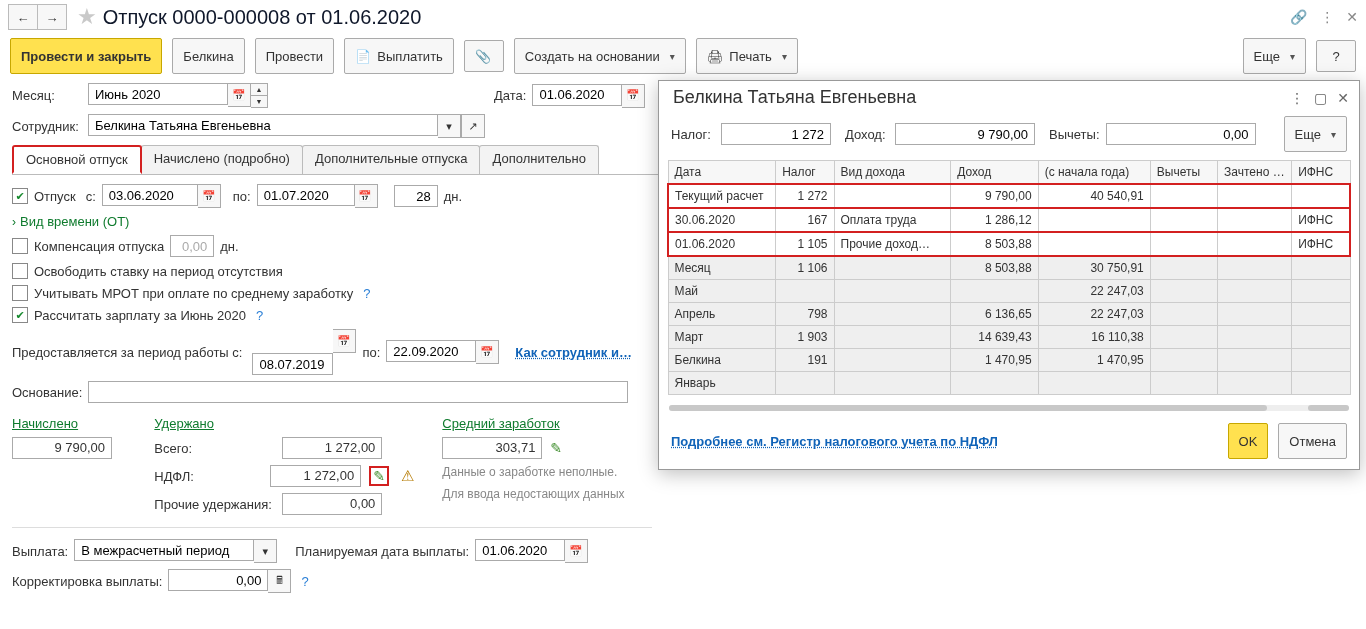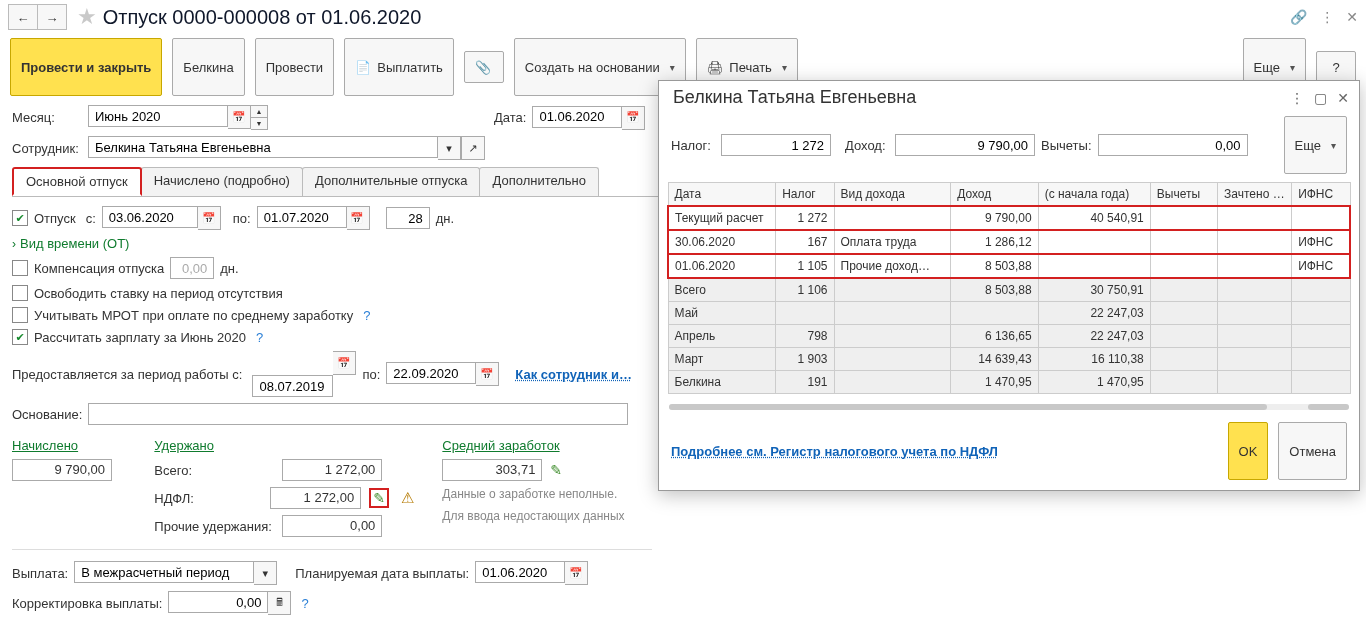--- a/index.html
+++ b/index.html
@@ -16,21 +16,21 @@
   .titlebar { display: flex; align-items: center; padding: 4px 8px 2px 8px; }
   .nav-btn { width: 28px; height: 24px; border:1px solid #bbb; background:#f7f7f7; display:flex; align-items:center; justify-content:center; font-size:13px; cursor:pointer; }
   .nav-btn + .nav-btn { border-left:none; }
   .star { font-size:22px; color:#c9c9c9; margin:0 6px 0 10px; }
   .title-text { font-size:20px; color:#0f172a; }
   .titlebar .right { margin-left:auto; display:flex; gap:12px; align-items:center; color:#888;}
   .ic { font-size:14px; }
 
   
   .toolbar { display:flex; align-items:center; gap:10px; padding:6px 10px; flex-wrap:wrap; }
-  .btn { border:1px solid #aaa; background:#f7f7f7; padding:15px 10px; height:26px; display:inline-flex; align-items:center; gap:6px; cursor:pointer; font-size:13px; border-radius:2px; }
+  .btn { border:1px solid #aaa; background:#f7f7f7; padding:4px 10px; height:26px; display:inline-flex; align-items:center; gap:6px; cursor:pointer; font-size:13px; border-radius:2px; }
   .btn.yellow { background:#ffe14f; border-color:#c7a700; font-weight:bold; }
   .btn.small { padding:2px 6px; min-width:26px; justify-content:center; }
   .btn.caret::after { content:"▾"; font-size:10px; margin-left:4px; color:#555;}
   .toolbar .spacer { flex:1; }
 
   
   .form-row { display:flex; align-items:center; gap:6px; padding:3px 12px; }
   .lbl { min-width:70px; }
   input[type=text].field, .field { border:1px solid #aaa; height:22px; padding:2px 6px; font-size:13px; background:#fff; box-sizing:border-box; }
   .inline-icon-btn { width:22px; height:22px; border:1px solid #aaa; border-left:none; background:#f7f7f7; display:inline-flex; align-items:center; justify-content:center; font-size:11px; cursor:pointer;}
@@ -183,21 +183,21 @@
   <div class="form-row" style="margin-top:6px">
     <span class="chk checked"></span>
     <span>Отпуск</span>
     <span style="margin-left:4px">с:</span>
     <div class="field-wrap">
       <input type="text" class="field" style="width: 96px;" value="03.06.2020">
       <div class="inline-icon-btn">📅</div>
     </div>
     <span style="margin-left:6px">по:</span>
     <div class="field-wrap">
-      <input type="text" class="field" style="width: 90px;" value="01.07.2020">
+      <input type="text" class="field" style="width: 98px;" value="01.07.2020">
       <div class="inline-icon-btn">📅</div>
     </div>
     <input type="text" class="field num-right" style="width: 44px; margin-left: 10px;" value="28">
     <span>дн.</span>
   </div>
 
   <div class="form-row">
     <span class="green-link">
       <span class="arrow">›</span>
       <span>Вид времени (ОТ)</span>
@@ -312,21 +312,21 @@
         <span>▢</span>
         <span>✕</span>
       </div>
     </div>
 
     <div class="popup-row">
       <span class="lbl2">Налог:</span>
       <input type="text" class="field num-right" style="width: 110px;" value="1 272">
       <span class="lbl2" style="margin-left:8px">Доход:</span>
       <input type="text" class="field num-right" style="width: 140px;" value="9 790,00">
-      <span class="lbl2" style="margin-left:0">Вычеты:</span>
+      <span class="lbl2" style="margin-left:8px">Вычеты:</span>
       <input type="text" class="field num-right" style="width: 150px;" value="0,00">
       <div class="btn caret" style="margin-left:auto">Еще</div>
     </div>
 
     <table class="tbl">
       <colgroup>
         <col class="col-w-date">
           <col class="col-w-tax">
           <col class="col-w-type">
           <col class="col-w-income">
@@ -372,21 +372,21 @@
             <td>01.06.2020</td>
             <td class="num">1 105</td>
             <td>Прочие доход…</td>
             <td class="num">8 503,88</td>
             <td class="num"></td>
             <td></td>
             <td></td>
             <td>ИФНС</td>
           </tr>
           <tr class="month">
-            <td>Всего</td>
+            <td>Месяц</td>
             <td class="num">1 106</td>
             <td></td>
             <td class="num">8 503,88</td>
             <td class="num">30 750,91</td>
             <td></td>
             <td></td>
             <td></td>
           </tr>
           <tr class="month">
             <td>Май</td>
@@ -417,20 +417,30 @@
             <td></td>
             <td></td>
             <td></td>
           </tr>
           <tr class="month">
             <td>Белкина</td>
             <td class="num">191</td>
             <td></td>
             <td class="num">1 470,95</td>
             <td class="num">1 470,95</td>
+            <td></td>
+            <td></td>
+            <td></td>
+          </tr>
+          <tr class="month">
+            <td>Январь</td>
+            <td class="num"></td>
+            <td></td>
+            <td class="num"></td>
+            <td class="num"></td>
             <td></td>
             <td></td>
             <td></td>
           </tr>
         </tbody>
     </table>
 
     <div class="popup-scroll">
       <div class="thumb"></div>
         <div class="thumb r"></div>

